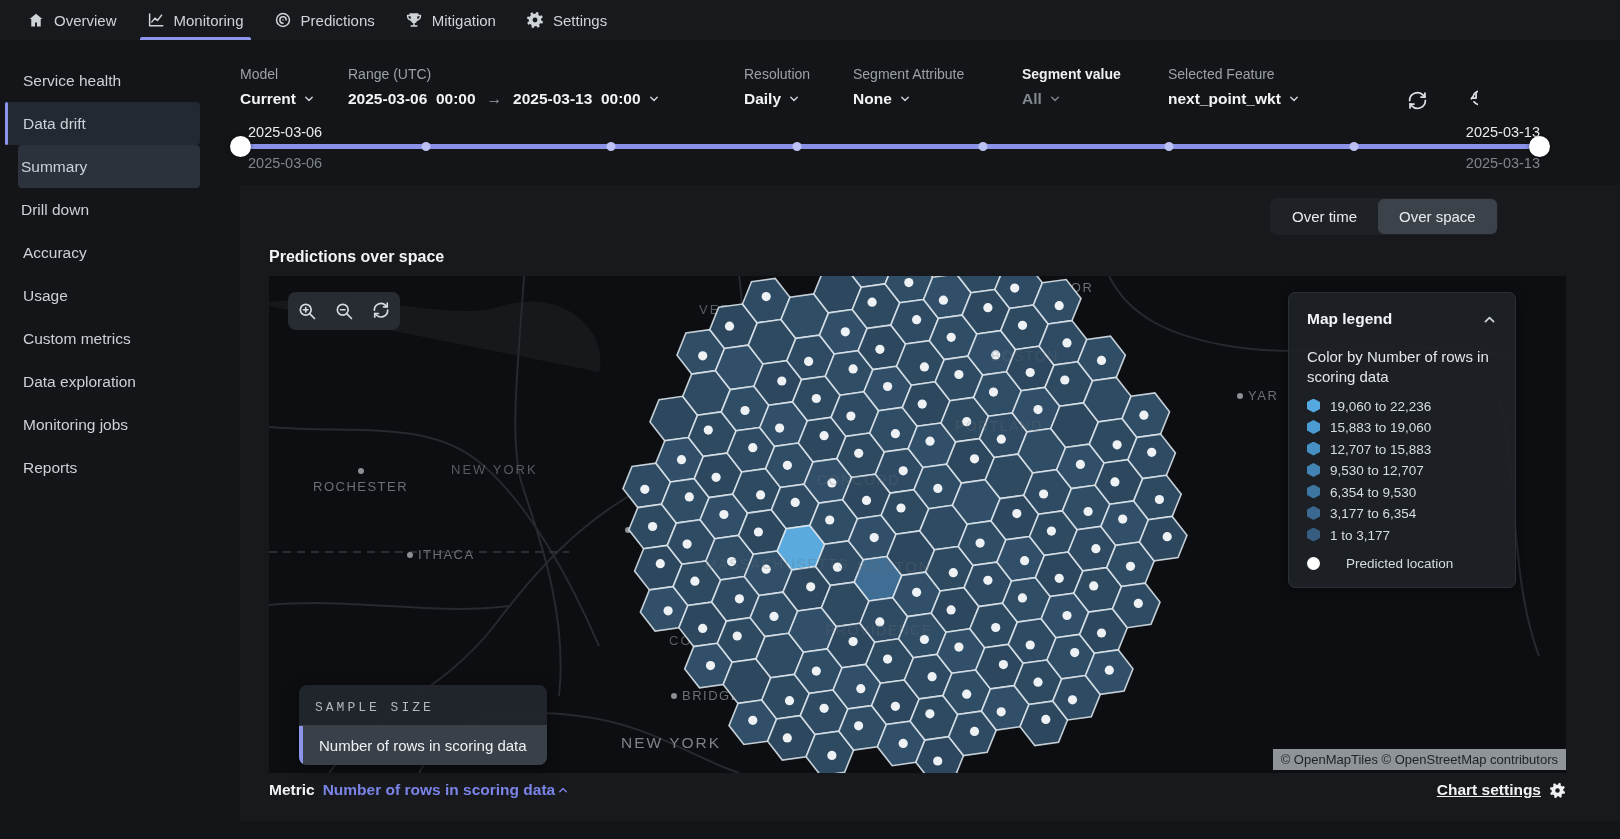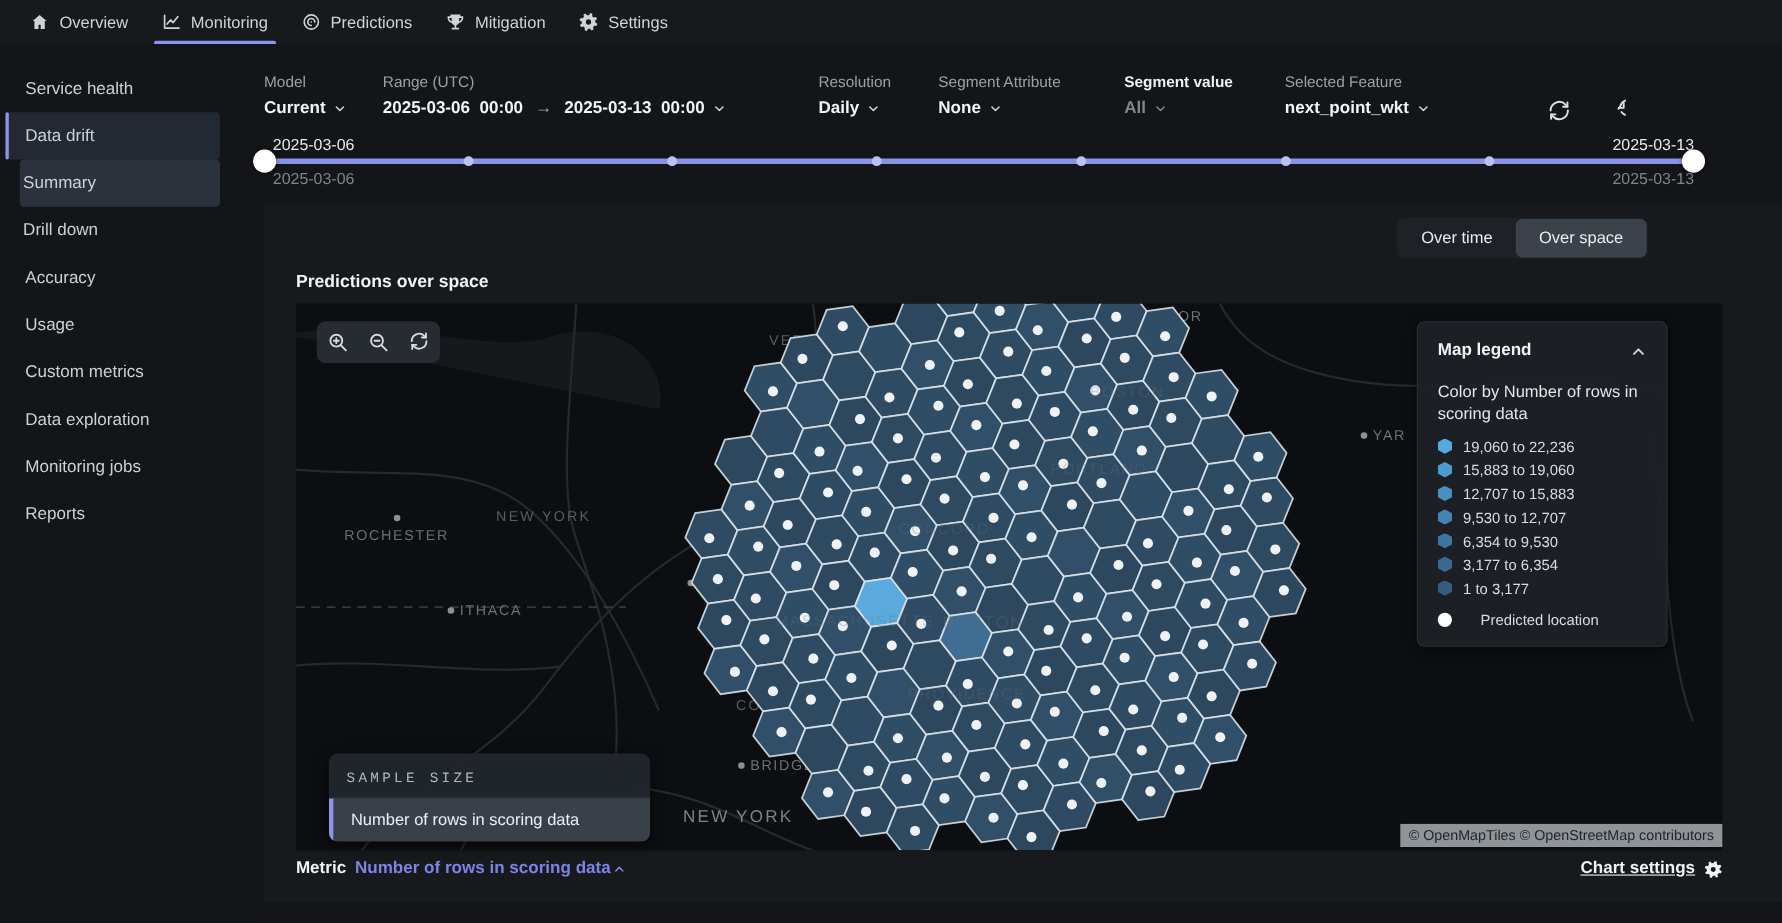--- a/index.html
+++ b/index.html
@@ -80,21 +80,21 @@
   .legend-collapse { width:15px; height:15px; color:#cfd4d9; cursor:pointer; }
   .legend-sub { margin-top:19px; font-size:15px; color:#e2e6e9; line-height:1.35; }
   .legend-bins { margin-top:11px; }
   .bin-row { display:flex; gap:10px; height:21.5px; }
   .bin-swatch { width:13px; height:14px; clip-path:polygon(50% 0,100% 25%,100% 75%,50% 100%,0 75%,0 25%); flex:none; }
   .bin-label { font-size:13.5px; color:#d8dde1; }
   .pt-row { display:flex; align-items:center; gap:26px; margin-top:7px; }
   .pt-swatch { width:13px; height:13px; border-radius:50%; background:#ffffff; flex:none; }
 
   
-  .sample-panel { position:absolute; left:30px; top:409px; width:292px; background:#22262df0; border-radius:8px; z-index:30; box-shadow:0 3px 12px rgba(0,0,0,.5); overflow:hidden; }
+  .sample-panel { position:absolute; left:30px; top:409px; width:248px; background:#22262df0; border-radius:8px; z-index:30; box-shadow:0 3px 12px rgba(0,0,0,.5); overflow:hidden; }
   .sample-head { padding:15px 16px 10px 16px; font-family:"Liberation Mono", monospace; font-size:13px; letter-spacing:3px; color:#b2b8be; }
   .sample-div { height:1px; background:#3a4047; margin:0 0 0 0; }
   .sample-row { height:39px; display:flex; align-items:center; padding-left:16px; background:#3a4049; border-left:4px solid #8d95ea; font-size:15px; color:#eef0f2; cursor:pointer; }
 
   .attribution { position:absolute; right:0; bottom:3px; background:#a6abafd9; color:#212529; font-size:13px; padding:3px 8px; z-index:25; }
 
   
   .footer-row { position:absolute; top:741px; left:29px; width:1297px; display:flex; justify-content:space-between; align-items:center; }
   .metric-group { display:flex; align-items:center; gap:8px; font-size:15.5px; }
   .metric-label { font-weight:bold; color:#f0f2f4; }

